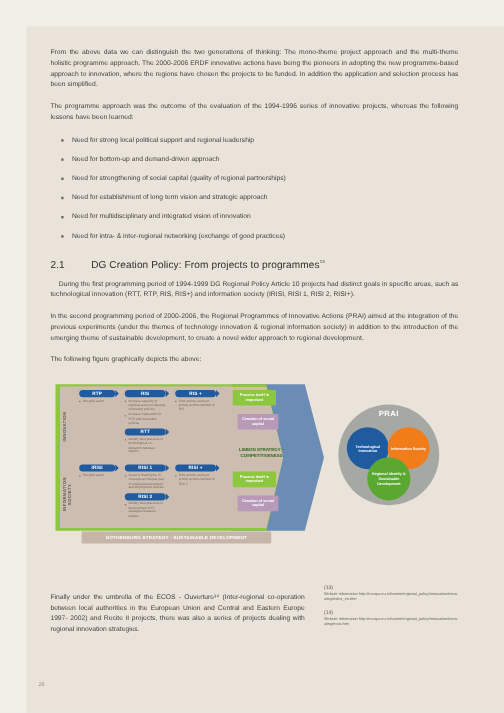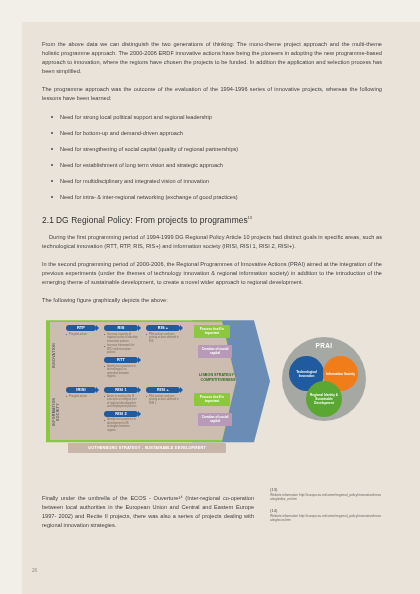--- a/index.html
+++ b/index.html
@@ -41,21 +41,21 @@
     content:"";position:absolute;left:9px;top:3.2px;
     width:2.2px;height:2.2px;background:#6f6d6a;
   }
   h2.section{
     margin:13px 0 8px 0;
     font-size:8.4px;
     font-weight:normal;
     color:#2f2f2d;
     letter-spacing:.1px;
   }
-  h2.section .num{display:inline-block;margin-right:2px;}
+  h2.section .num{display:inline-block;margin-right:22px;}
   sup.fn{font-size:3.6px;vertical-align:super;}
 
   
   .figure{
     position:relative;margin:10px 0 0 0;
     width:340px;height:140px;
   }
   .diagram{
     position:absolute;left:0;top:2px;width:228px;height:136px;
   }
@@ -210,21 +210,21 @@
     <ul class="bullets">
       <li>Need for strong local political support and regional leadership</li>
       <li>Need for bottom-up and demand-driven approach</li>
       <li>Need for strengthening of  social capital (quality of regional partnerships)</li>
       <li>Need for establishment of long term vision and strategic approach</li>
       <li>Need for multidisciplinary and integrated vision of innovation</li>
       <li>Need for intra- &amp; inter-regional networking (exchange of good practices)</li>
     </ul>
 
     <h2 class="section">
-      <span class="num">2.1</span><span>DG Regional Policy: From projects to programmes</span><sup class="fn">13</sup>
+      <span class="num">2.1</span><span>DG Creation Policy: From projects to programmes</span><sup class="fn">13</sup>
     </h2>
 
     <p class="body indent">During the first programming period of 1994-1999 DG Regional Policy Article 10 projects had distinct goals in specific areas, such as technological innovation (RTT, RTP, RIS, RIS+) and information society (IRISI, RISI 1, RISI 2, RISI+).</p>
     <p class="body">In the second programming period of 2000-2006, the Regional Programmes of Innovative Actions (PRAI) aimed at the integration of the previous experiments (under the themes of technology innovation &amp; regional information society) in addition to the introduction of the emerging theme of sustainable development, to create a novel wider approach to regional development.</p>
     <p class="body">The following figure graphically depicts the above:</p>
 
     <div class="figure">
 
       <div class="diagram">
         <div class="arrowblock">

